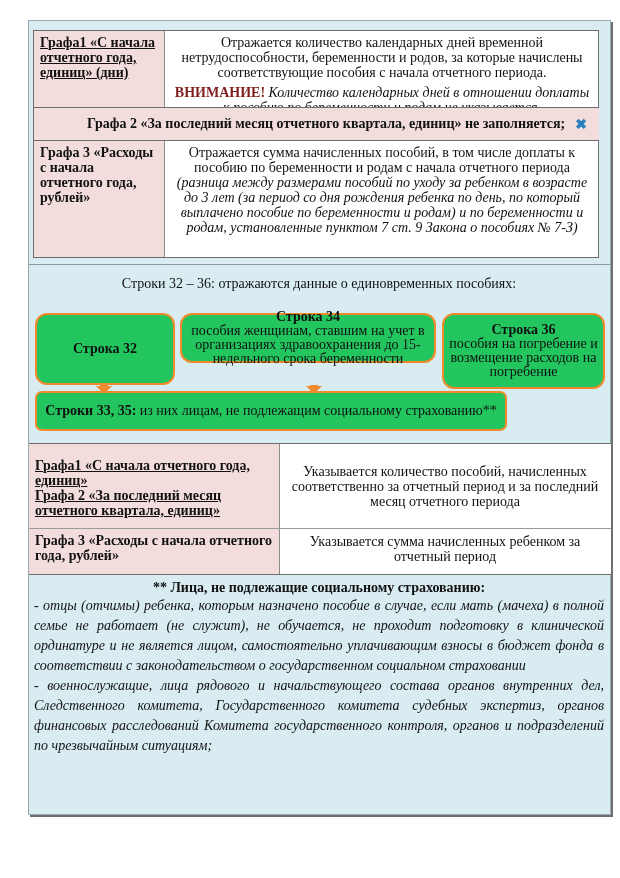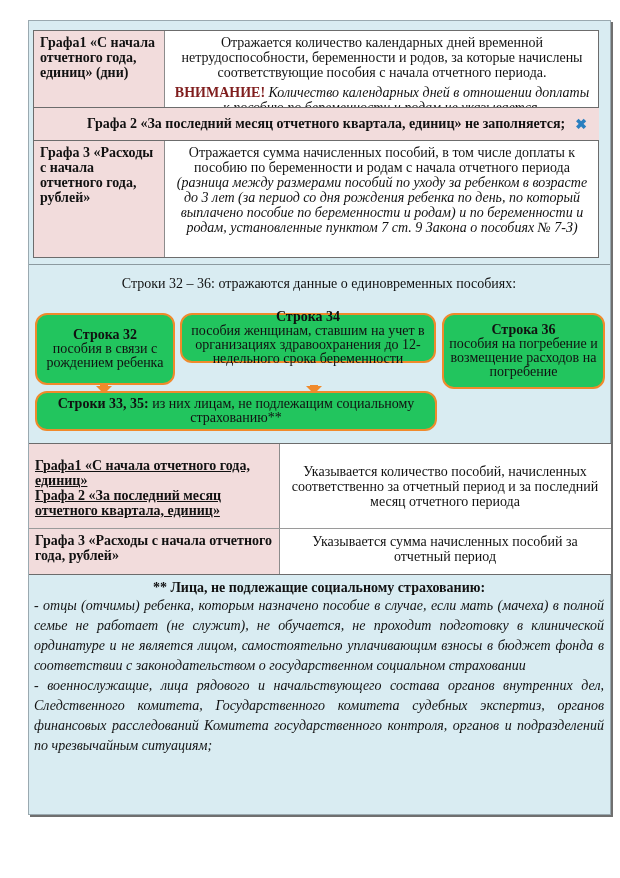--- a/index.html
+++ b/index.html
@@ -24,21 +24,21 @@
   .note p { margin:0; font-style:italic; text-align:justify; padding:0 4px; }
   .icon-x { display:inline-block; color:#2a7fc0; font-size:14px; font-weight:bold; }
 </style>
 </head>
 <body>
 
 <div class="frame"></div>
 
 <div class="panel" style="left:33px; top:30px; width:566px; height:228px;">
 
-  <div class="cell pink lbl" style="left:0; top:0; width:130px; height:76px;">Графа1 «С начала отчетного года, единиц» (дни)</div>
+  <div class="cell pink lbl" style="left:0; top:0; width:130px; height:76px;text-decoration:underline;">Графа1 «С начала отчетного года, единиц» (дни)</div>
   <div class="vline" style="left:130px; top:0; height:76px;"></div>
   <div class="cell txt" style="left:131px; top:0; width:434px; height:76px; padding-top:4px;">
     <div>Отражается количество календарных дней временной нетрудоспособности, беременности и родов, за которые начислены соответствующие пособия с начала отчетного периода.</div>
     <div style="margin-top:5px;">
       <span class="warn">ВНИМАНИЕ!</span>
       <span class="ital">Количество календарных дней в отношении доплаты к пособию по беременности и родам не указывается.</span>
     </div>
   </div>
   <div class="hline" style="left:0; top:76px; width:565px;"></div>
 
@@ -55,47 +55,46 @@
     <span class="ital">(разница между размерами пособий по уходу за ребенком в возрасте до 3 лет (за период со дня рождения ребенка по день, по который выплачено пособие по беременности и родам) и по беременности и родам, установленные пунктом 7 ст. 9 Закона о пособиях № 7-З)</span>
   </div>
 </div>
 
 <div class="hline" style="left:29px; top:264px; width:581px; background:#8c9aa0;"></div>
 
 <div class="heading" style="left:30px; top:276px; width:578px;">Строки 32 – 36: отражаются данные о единовременных пособиях:</div>
 
 <div class="obox" style="left:35px; top:313px; width:140px; height:72px;">
   <b>Строка 32</b>
-  <span>пособия в связи с рождением ребенка</span>
 </div>
 <div class="obox" style="left:180px; top:313px; width:256px; height:50px;">
   <b>Строка 34</b>
-  <span>пособия женщинам, ставшим на учет в организациях здравоохранения до 12-недельного срока беременности</span>
+  <span>пособия женщинам, ставшим на учет в организациях здравоохранения до 15-недельного срока беременности</span>
 </div>
 <div class="obox" style="left:442px; top:313px; width:163px; height:76px;">
   <b>Строка 36</b>
   <span>пособия на погребение и возмещение расходов на погребение</span>
 </div>
 
 <div class="arrow" style="left:96px; top:386px;"></div>
 <div class="arrow" style="left:306px; top:386px;"></div>
 
-<div class="obox" style="left:35px; top:391px; width:402px; height:40px;">
+<div class="obox" style="left:35px; top:391px; width:472px; height:40px;border-radius:7px;">
   <div><b>Строки 33, 35:</b> <span>из них лицам, не подлежащим социальному страхованию**</span></div>
 </div>
 
 <div class="panel" style="left:29px; top:443px; width:582px; height:132px; border-left:none; border-right:none;">
   <div class="cell pink lbl" style="left:0; top:0; width:250px; height:84px; padding-top:14px;text-decoration:underline;">
     <div>Графа1 «С начала отчетного года, единиц»</div>
     <div>Графа 2 «За последний месяц отчетного квартала, единиц»</div>
   </div>
   <div class="vline" style="left:250px; top:0; height:130px;"></div>
   <div class="cell txt" style="left:251px; top:0; width:330px; height:84px; display:flex; align-items:center; justify-content:center;">Указывается количество пособий, начисленных соответственно за отчетный период и за последний месяц отчетного периода</div>
   <div class="hline" style="left:0; top:84px; width:582px; background:#9a9a9a;"></div>
   <div class="cell pink lbl" style="left:0; top:85px; width:250px; height:45px;">Графа 3 «Расходы с начала отчетного года, рублей»</div>
-  <div class="cell txt" style="left:251px; top:85px; width:330px; height:45px;">Указывается сумма начисленных пособий за отчетный период</div>
+  <div class="cell txt" style="left:251px; top:85px; width:330px; height:45px;">Указывается сумма начисленных ребенком за отчетный период</div>
 </div>
 
 <div class="note">
   <div class="title">** Лица, не подлежащие социальному страхованию:</div>
   <p>- отцы (отчимы) ребенка, которым назначено пособие в случае, если мать (мачеха) в полной семье не работает (не служит), не обучается, не проходит подготовку в клинической ординатуре и не является лицом, самостоятельно уплачивающим взносы в бюджет фонда в соответствии с законодательством о государственном социальном страховании</p>
   <p>- военнослужащие, лица рядового и начальствующего состава органов внутренних дел, Следственного комитета, Государственного комитета судебных экспертиз, органов финансовых расследований Комитета государственного контроля, органов и подразделений по чрезвычайным ситуациям;</p>
 </div>
 
 </body></html>

